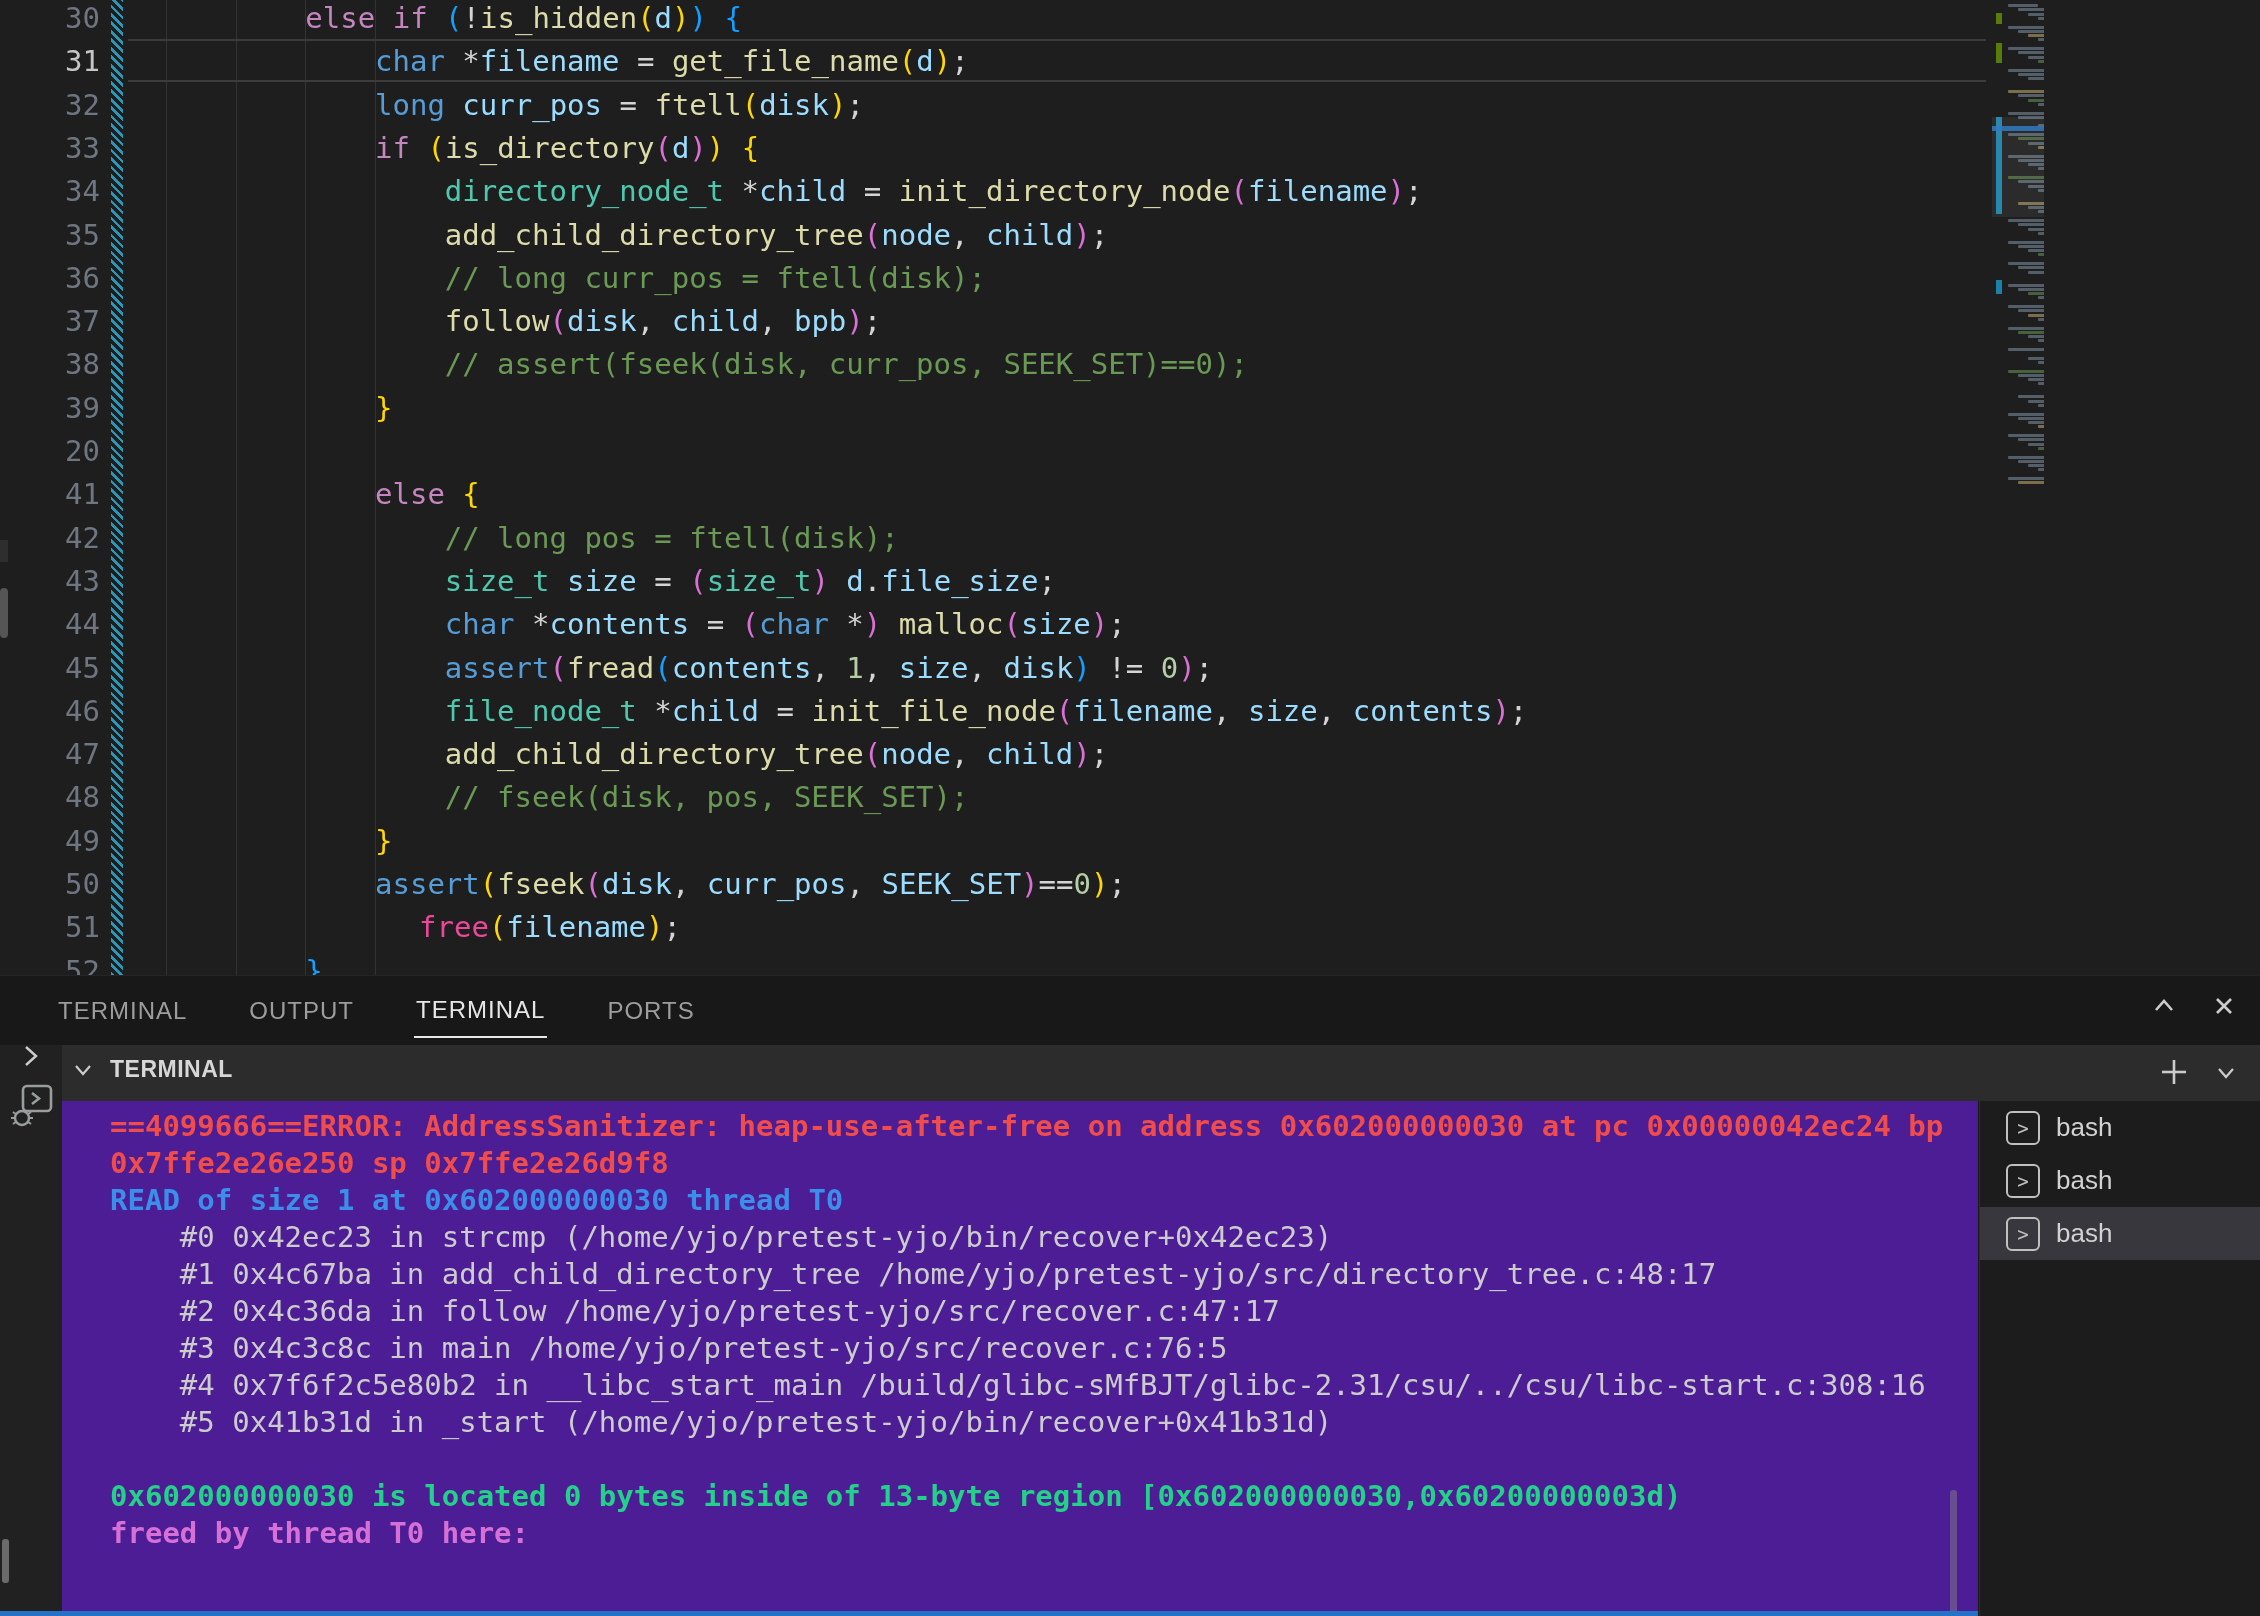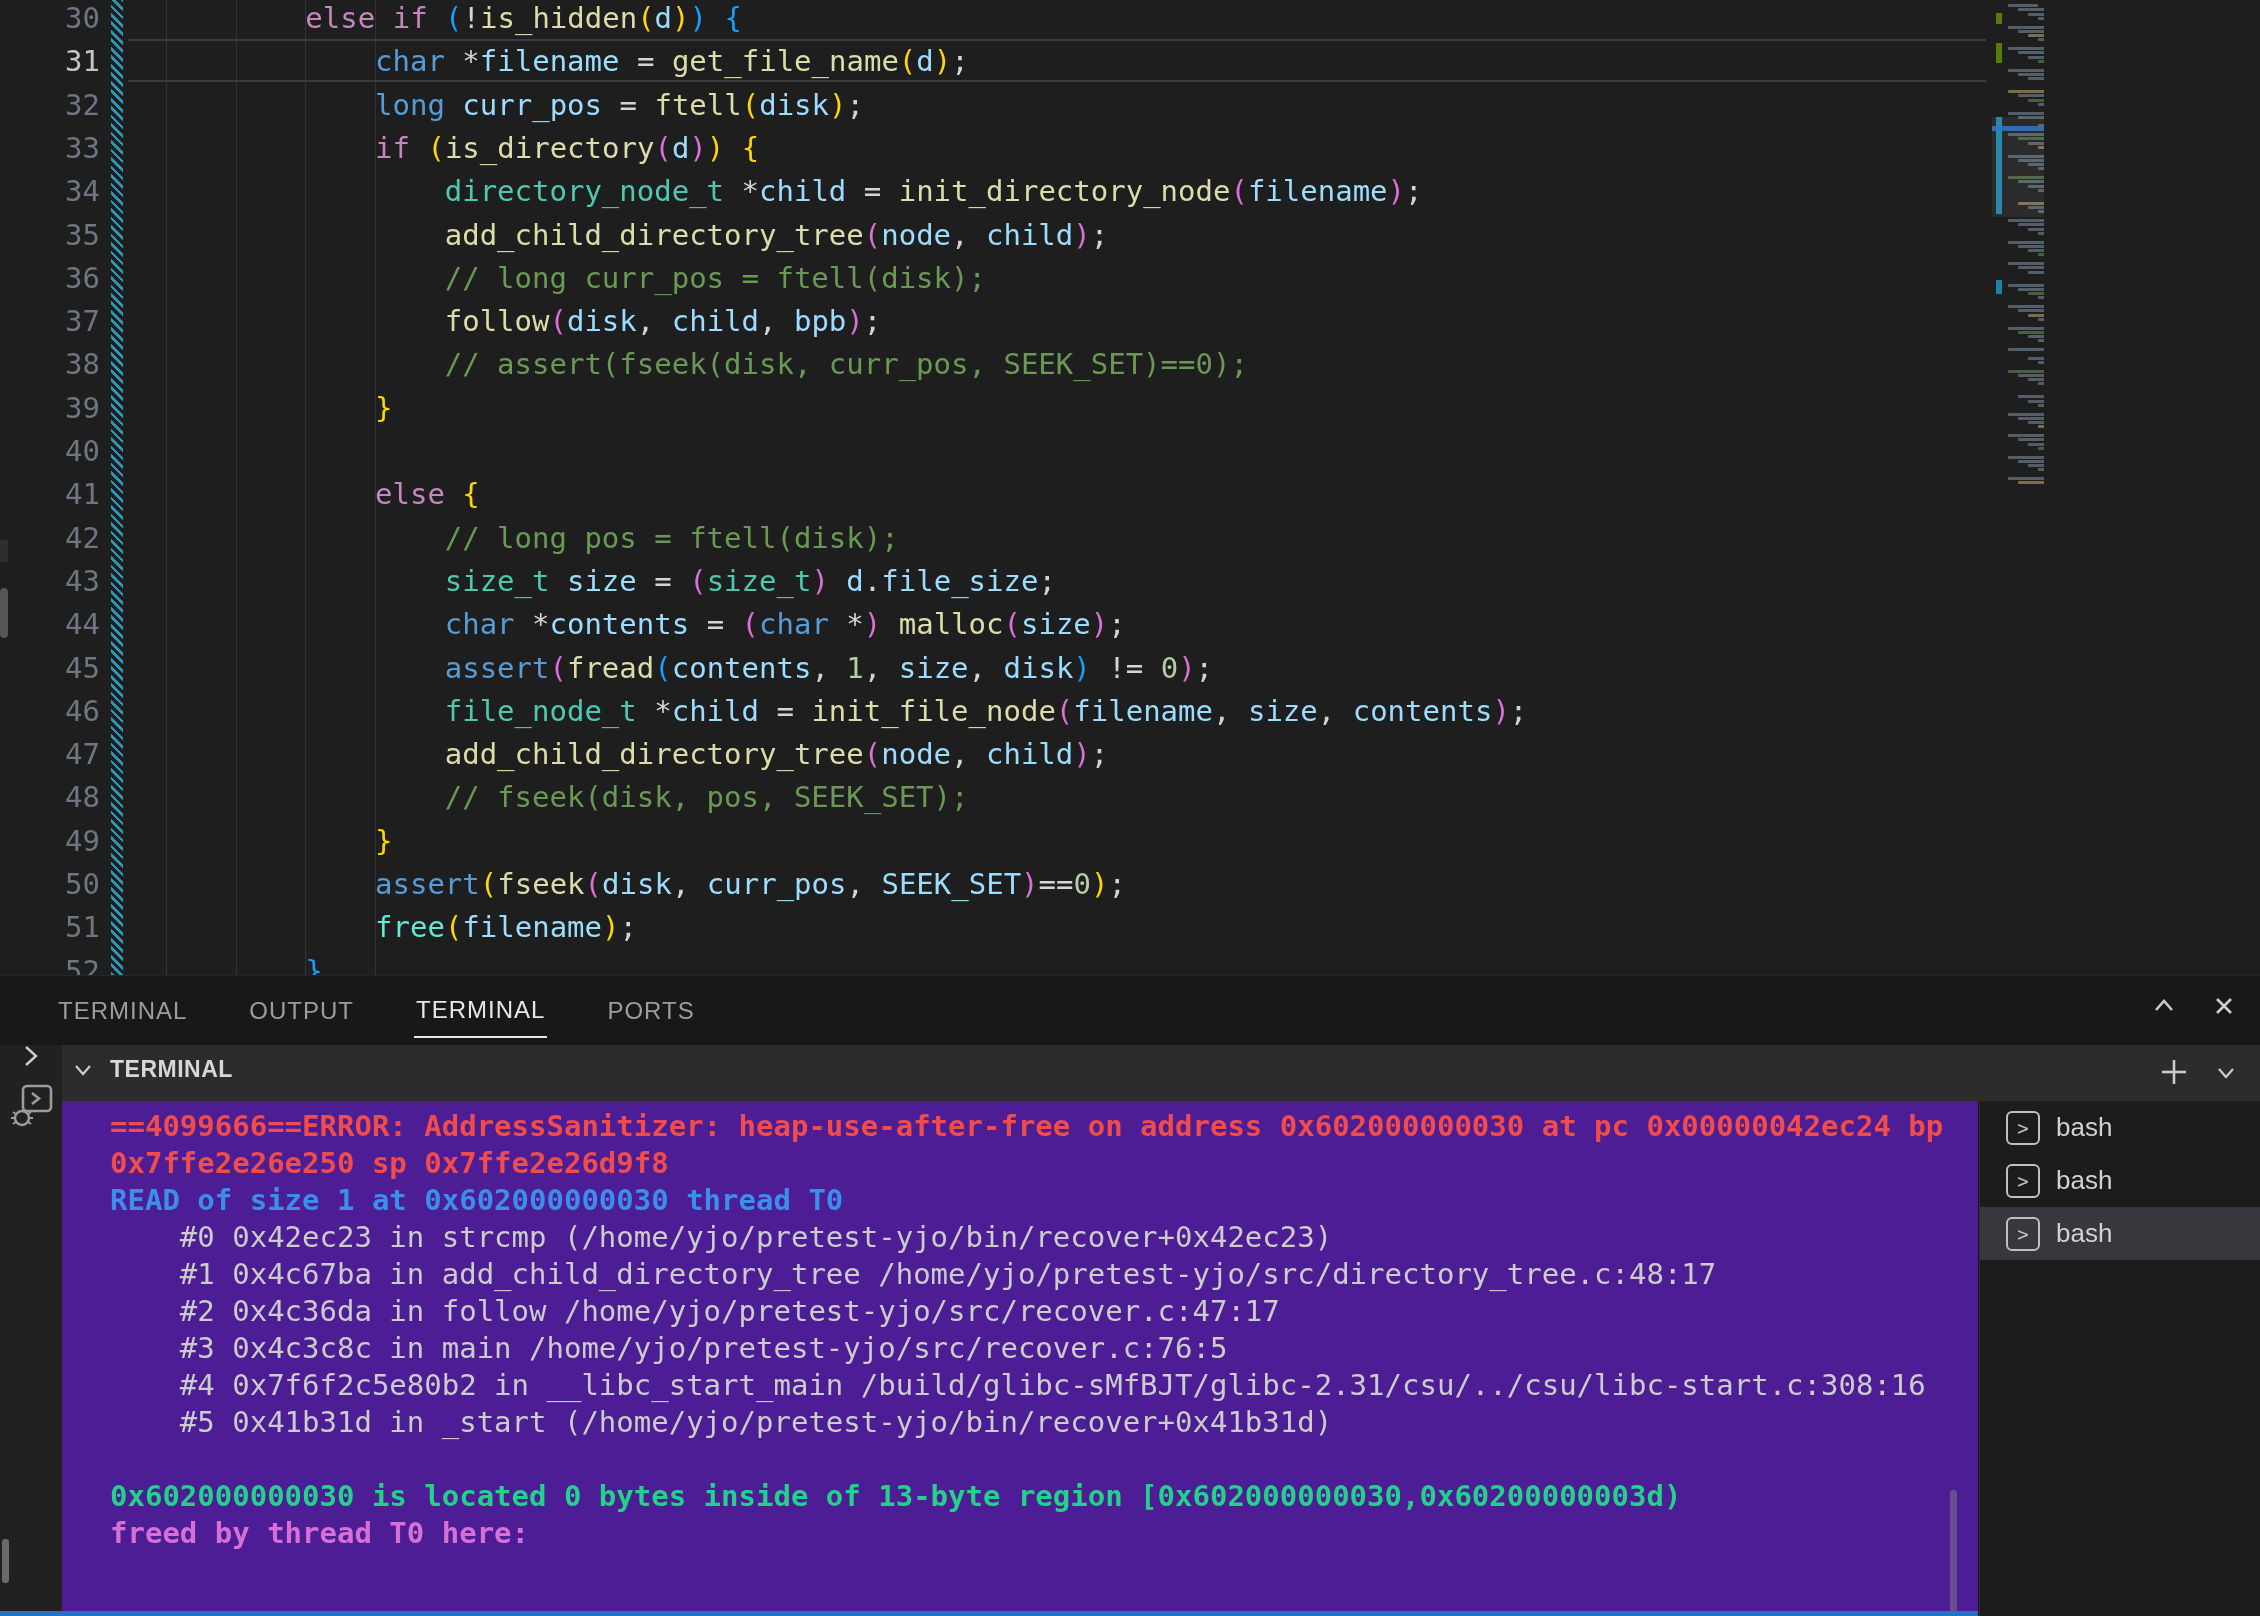--- a/index.html
+++ b/index.html
@@ -67,32 +67,32 @@
         <div class="code-row" style="top: -4px;"><span class="code-num">30</span><span class="code-text" style="left: 305.36px;"><span style="color: rgb(197, 134, 192);">else</span><span style="color: rgb(212, 212, 212);"> </span><span style="color: rgb(197, 134, 192);">if</span><span style="color: rgb(212, 212, 212);"> </span><span style="color: rgb(23, 159, 255);">(</span><span style="color: rgb(212, 212, 212);">!</span><span style="color: rgb(220, 220, 170);">is_hidden</span><span style="color: rgb(255, 215, 0);">(</span><span style="color: rgb(156, 220, 254);">d</span><span style="color: rgb(255, 215, 0);">)</span><span style="color: rgb(23, 159, 255);">)</span><span style="color: rgb(212, 212, 212);"> </span><span style="color: rgb(23, 159, 255);">{</span></span></div>
         <div class="code-row" style="top: 39.3px;"><span class="code-num active">31</span><span class="code-text" style="left: 375.04px;"><span style="color: rgb(86, 156, 214);">char</span><span style="color: rgb(212, 212, 212);"> *</span><span style="color: rgb(156, 220, 254);">filename</span><span style="color: rgb(212, 212, 212);"> = </span><span style="color: rgb(220, 220, 170);">get_file_name</span><span style="color: rgb(255, 215, 0);">(</span><span style="color: rgb(156, 220, 254);">d</span><span style="color: rgb(255, 215, 0);">)</span><span style="color: rgb(212, 212, 212);">;</span></span></div>
         <div class="code-row" style="top: 82.6px;"><span class="code-num">32</span><span class="code-text" style="left: 375.04px;"><span style="color: rgb(86, 156, 214);">long</span><span style="color: rgb(212, 212, 212);"> </span><span style="color: rgb(156, 220, 254);">curr_pos</span><span style="color: rgb(212, 212, 212);"> = </span><span style="color: rgb(220, 220, 170);">ftell</span><span style="color: rgb(255, 215, 0);">(</span><span style="color: rgb(156, 220, 254);">disk</span><span style="color: rgb(255, 215, 0);">)</span><span style="color: rgb(212, 212, 212);">;</span></span></div>
         <div class="code-row" style="top: 125.9px;"><span class="code-num">33</span><span class="code-text" style="left: 375.04px;"><span style="color: rgb(197, 134, 192);">if</span><span style="color: rgb(212, 212, 212);"> </span><span style="color: rgb(255, 215, 0);">(</span><span style="color: rgb(220, 220, 170);">is_directory</span><span style="color: rgb(218, 112, 214);">(</span><span style="color: rgb(156, 220, 254);">d</span><span style="color: rgb(218, 112, 214);">)</span><span style="color: rgb(255, 215, 0);">)</span><span style="color: rgb(212, 212, 212);"> </span><span style="color: rgb(255, 215, 0);">{</span></span></div>
         <div class="code-row" style="top: 169.2px;"><span class="code-num">34</span><span class="code-text" style="left: 444.72px;"><span style="color: rgb(78, 201, 176);">directory_node_t</span><span style="color: rgb(212, 212, 212);"> *</span><span style="color: rgb(156, 220, 254);">child</span><span style="color: rgb(212, 212, 212);"> = </span><span style="color: rgb(220, 220, 170);">init_directory_node</span><span style="color: rgb(218, 112, 214);">(</span><span style="color: rgb(156, 220, 254);">filename</span><span style="color: rgb(218, 112, 214);">)</span><span style="color: rgb(212, 212, 212);">;</span></span></div>
         <div class="code-row" style="top: 212.5px;"><span class="code-num">35</span><span class="code-text" style="left: 444.72px;"><span style="color: rgb(220, 220, 170);">add_child_directory_tree</span><span style="color: rgb(218, 112, 214);">(</span><span style="color: rgb(156, 220, 254);">node</span><span style="color: rgb(212, 212, 212);">, </span><span style="color: rgb(156, 220, 254);">child</span><span style="color: rgb(218, 112, 214);">)</span><span style="color: rgb(212, 212, 212);">;</span></span></div>
         <div class="code-row" style="top: 255.8px;"><span class="code-num">36</span><span class="code-text" style="left: 444.72px;"><span style="color: rgb(106, 153, 85);">// long curr_pos = ftell(disk);</span></span></div>
         <div class="code-row" style="top: 299.1px;"><span class="code-num">37</span><span class="code-text" style="left: 444.72px;"><span style="color: rgb(220, 220, 170);">follow</span><span style="color: rgb(218, 112, 214);">(</span><span style="color: rgb(156, 220, 254);">disk</span><span style="color: rgb(212, 212, 212);">, </span><span style="color: rgb(156, 220, 254);">child</span><span style="color: rgb(212, 212, 212);">, </span><span style="color: rgb(156, 220, 254);">bpb</span><span style="color: rgb(218, 112, 214);">)</span><span style="color: rgb(212, 212, 212);">;</span></span></div>
         <div class="code-row" style="top: 342.4px;"><span class="code-num">38</span><span class="code-text" style="left: 444.72px;"><span style="color: rgb(106, 153, 85);">// assert(fseek(disk, curr_pos, SEEK_SET)==0);</span></span></div>
         <div class="code-row" style="top: 385.7px;"><span class="code-num">39</span><span class="code-text" style="left: 375.04px;"><span style="color: rgb(255, 215, 0);">}</span></span></div>
-        <div class="code-row" style="top: 429px;"><span class="code-num">40</span><span class="code-text" style="left: 166px;"></span></div>
+        <div class="code-row" style="top: 429px;"><span class="code-num">20</span><span class="code-text" style="left: 166px;"></span></div>
         <div class="code-row" style="top: 472.3px;"><span class="code-num">41</span><span class="code-text" style="left: 375.04px;"><span style="color: rgb(197, 134, 192);">else</span><span style="color: rgb(212, 212, 212);"> </span><span style="color: rgb(255, 215, 0);">{</span></span></div>
         <div class="code-row" style="top: 515.6px;"><span class="code-num">42</span><span class="code-text" style="left: 444.72px;"><span style="color: rgb(106, 153, 85);">// long pos = ftell(disk);</span></span></div>
         <div class="code-row" style="top: 558.9px;"><span class="code-num">43</span><span class="code-text" style="left: 444.72px;"><span style="color: rgb(78, 201, 176);">size_t</span><span style="color: rgb(212, 212, 212);"> </span><span style="color: rgb(156, 220, 254);">size</span><span style="color: rgb(212, 212, 212);"> = </span><span style="color: rgb(218, 112, 214);">(</span><span style="color: rgb(78, 201, 176);">size_t</span><span style="color: rgb(218, 112, 214);">)</span><span style="color: rgb(212, 212, 212);"> </span><span style="color: rgb(156, 220, 254);">d</span><span style="color: rgb(212, 212, 212);">.</span><span style="color: rgb(156, 220, 254);">file_size</span><span style="color: rgb(212, 212, 212);">;</span></span></div>
         <div class="code-row" style="top: 602.2px;"><span class="code-num">44</span><span class="code-text" style="left: 444.72px;"><span style="color: rgb(86, 156, 214);">char</span><span style="color: rgb(212, 212, 212);"> *</span><span style="color: rgb(156, 220, 254);">contents</span><span style="color: rgb(212, 212, 212);"> = </span><span style="color: rgb(218, 112, 214);">(</span><span style="color: rgb(86, 156, 214);">char</span><span style="color: rgb(212, 212, 212);"> *</span><span style="color: rgb(218, 112, 214);">)</span><span style="color: rgb(212, 212, 212);"> </span><span style="color: rgb(220, 220, 170);">malloc</span><span style="color: rgb(218, 112, 214);">(</span><span style="color: rgb(156, 220, 254);">size</span><span style="color: rgb(218, 112, 214);">)</span><span style="color: rgb(212, 212, 212);">;</span></span></div>
         <div class="code-row" style="top: 645.5px;"><span class="code-num">45</span><span class="code-text" style="left: 444.72px;"><span style="color: rgb(86, 156, 214);">assert</span><span style="color: rgb(218, 112, 214);">(</span><span style="color: rgb(220, 220, 170);">fread</span><span style="color: rgb(23, 159, 255);">(</span><span style="color: rgb(156, 220, 254);">contents</span><span style="color: rgb(212, 212, 212);">, </span><span style="color: rgb(181, 206, 168);">1</span><span style="color: rgb(212, 212, 212);">, </span><span style="color: rgb(156, 220, 254);">size</span><span style="color: rgb(212, 212, 212);">, </span><span style="color: rgb(156, 220, 254);">disk</span><span style="color: rgb(23, 159, 255);">)</span><span style="color: rgb(212, 212, 212);"> != </span><span style="color: rgb(181, 206, 168);">0</span><span style="color: rgb(218, 112, 214);">)</span><span style="color: rgb(212, 212, 212);">;</span></span></div>
         <div class="code-row" style="top: 688.8px;"><span class="code-num">46</span><span class="code-text" style="left: 444.72px;"><span style="color: rgb(78, 201, 176);">file_node_t</span><span style="color: rgb(212, 212, 212);"> *</span><span style="color: rgb(156, 220, 254);">child</span><span style="color: rgb(212, 212, 212);"> = </span><span style="color: rgb(220, 220, 170);">init_file_node</span><span style="color: rgb(218, 112, 214);">(</span><span style="color: rgb(156, 220, 254);">filename</span><span style="color: rgb(212, 212, 212);">, </span><span style="color: rgb(156, 220, 254);">size</span><span style="color: rgb(212, 212, 212);">, </span><span style="color: rgb(156, 220, 254);">contents</span><span style="color: rgb(218, 112, 214);">)</span><span style="color: rgb(212, 212, 212);">;</span></span></div>
         <div class="code-row" style="top: 732.1px;"><span class="code-num">47</span><span class="code-text" style="left: 444.72px;"><span style="color: rgb(220, 220, 170);">add_child_directory_tree</span><span style="color: rgb(218, 112, 214);">(</span><span style="color: rgb(156, 220, 254);">node</span><span style="color: rgb(212, 212, 212);">, </span><span style="color: rgb(156, 220, 254);">child</span><span style="color: rgb(218, 112, 214);">)</span><span style="color: rgb(212, 212, 212);">;</span></span></div>
         <div class="code-row" style="top: 775.4px;"><span class="code-num">48</span><span class="code-text" style="left: 444.72px;"><span style="color: rgb(106, 153, 85);">// fseek(disk, pos, SEEK_SET);</span></span></div>
         <div class="code-row" style="top: 818.7px;"><span class="code-num">49</span><span class="code-text" style="left: 375.04px;"><span style="color: rgb(255, 215, 0);">}</span></span></div>
         <div class="code-row" style="top: 862px;"><span class="code-num">50</span><span class="code-text" style="left: 375.04px;"><span style="color: rgb(86, 156, 214);">assert</span><span style="color: rgb(255, 215, 0);">(</span><span style="color: rgb(220, 220, 170);">fseek</span><span style="color: rgb(218, 112, 214);">(</span><span style="color: rgb(156, 220, 254);">disk</span><span style="color: rgb(212, 212, 212);">, </span><span style="color: rgb(156, 220, 254);">curr_pos</span><span style="color: rgb(212, 212, 212);">, </span><span style="color: rgb(156, 220, 254);">SEEK_SET</span><span style="color: rgb(218, 112, 214);">)</span><span style="color: rgb(212, 212, 212);">==</span><span style="color: rgb(181, 206, 168);">0</span><span style="color: rgb(255, 215, 0);">)</span><span style="color: rgb(212, 212, 212);">;</span></span></div>
-        <div class="code-row" style="top: 905.3px;"><span class="code-num">51</span><span class="code-text" style="left: 375.04px;"><span style="color: #5eead4;">free</span><span style="color: rgb(255, 215, 0);">(</span><span style="color: rgb(156, 220, 254);">filename</span><span style="color: rgb(255, 215, 0);">)</span><span style="color: rgb(212, 212, 212);">;</span></span></div>
+        <div class="code-row" style="top: 905.3px;"><span class="code-num">51</span><span class="code-text" style="left: 375.04px;"><span style="color: #ec4899; margin-left: 44px;">free</span><span style="color: rgb(255, 215, 0);">(</span><span style="color: rgb(156, 220, 254);">filename</span><span style="color: rgb(255, 215, 0);">)</span><span style="color: rgb(212, 212, 212);">;</span></span></div>
         <div class="code-row" style="top: 948.6px;"><span class="code-num">52</span><span class="code-text" style="left: 305.36px;"><span style="color: rgb(23, 159, 255);">}</span></span></div>
       </div>
 
     <div style="position:absolute;left:0;top:540px;width:8px;height:22px;background:#2e2e2e"></div>
     <div style="position:absolute;left:0;top:588px;width:8px;height:50px;background:#555;border-radius:4px"></div>
 
     <div id="minimap">
       <div id="mm-rows">
           <div class="mm-row" style="left: 16px; top: 4px; width: 30px; background: rgb(127, 147, 166);"></div>
           <div class="mm-row" style="left: 26px; top: 8.3px; width: 83px; background: rgb(127, 147, 166);"></div>

